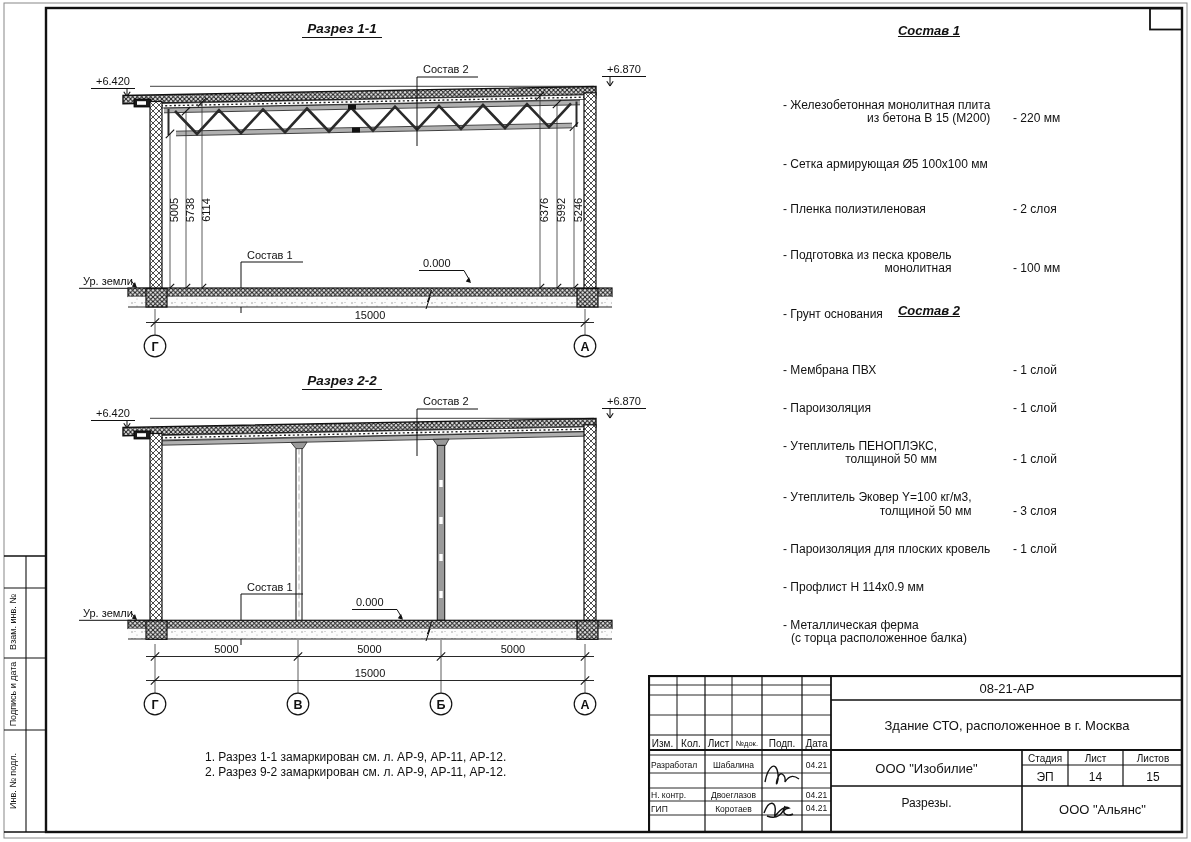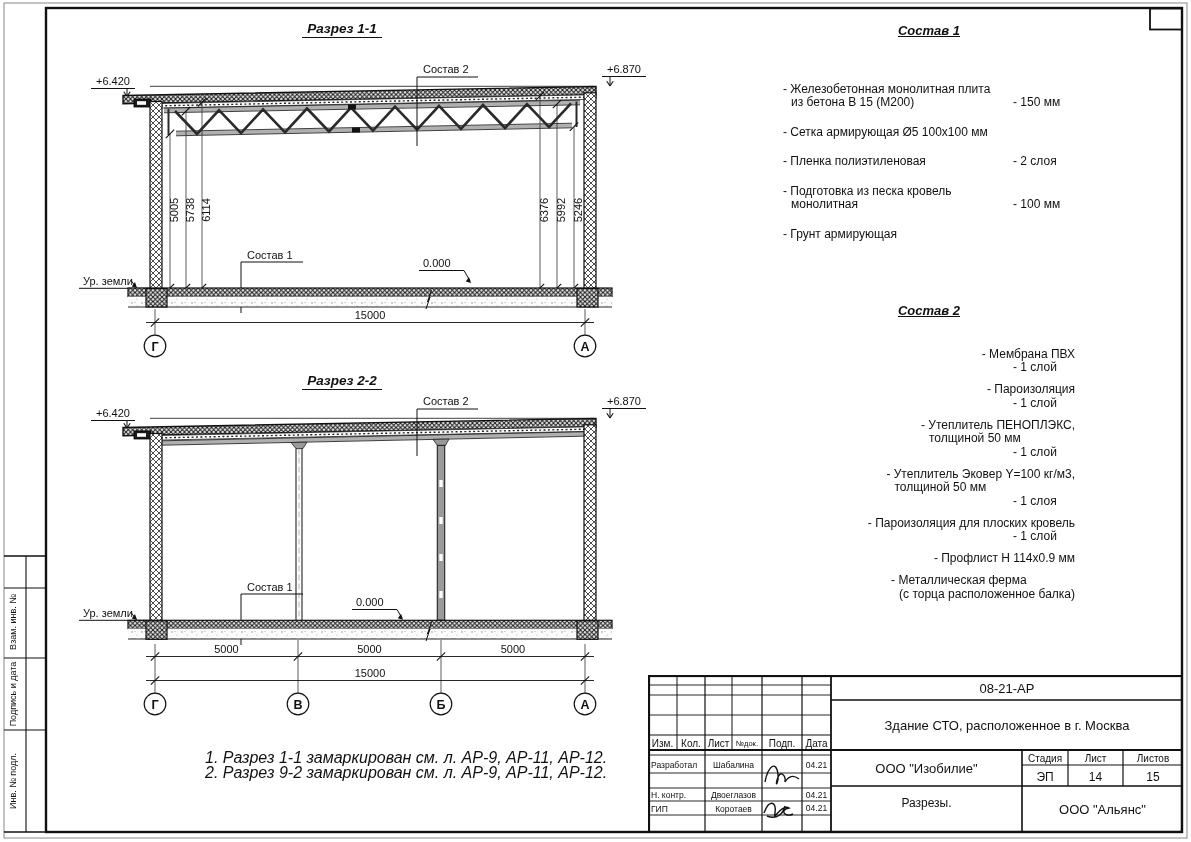--- a/index.html
+++ b/index.html
@@ -19,25 +19,25 @@
   .st-xxs{font-size:7.5px;}
   .sostav{position:absolute;width:292px;font-size:12px;line-height:13.5px;}
   .sostav h3{margin:0;text-align:center;font-size:13px;font-style:italic;font-weight:bold;
              text-decoration:underline;}
   #sostav1{left:783px;top:24px;}
   #sostav2{left:783px;top:304px;}
   #sostav1 h3{margin-bottom:45px;}
   #sostav2 h3{margin-bottom:30px;}
   .item{display:flex;justify-content:space-between;align-items:flex-end;}
   #sostav1 .item{margin-bottom:16px;}
-  #sostav2 .item{margin-bottom:8.5px;flex-direction:column;}
-  .iname{max-width:226px;}
-  .l2{padding-left:8px;}
+  #sostav2 .item{margin-bottom:8.5px;}
+  .iname{max-width:226px;margin-top:16px;}
+  .l2{padding-left:8px;text-align:right;}
   .ival{width:62px;flex:none;}
-  #notes{position:absolute;left:205px;top:750px;font-size:16px;line-height:15px;font-style:italic;}
+  #notes{position:absolute;left:205px;top:750px;font-size:12px;line-height:15px;}
 </style>
 </head>
 <body>
 
 <div class="page">
 
 <svg width="1191" height="842" viewBox="0 0 1191 842">
   <defs>
     <pattern id="hDense" width="4.5" height="4.5" patternUnits="userSpaceOnUse">
       <rect width="4.5" height="4.5" fill="#ededed"></rect>
@@ -312,21 +312,21 @@
   </g>
 </svg>
 
 <div id="sostav1" class="sostav">
   <h3>Состав 1</h3>
   <div class="item">
     <div class="iname">
           <div>- Железобетонная  монолитная плита</div>
       <div class="l2">из бетона В 15 (М200)</div>
         </div>
-    <div class="ival">- 150 мм</div>
+    <div class="ival">- 220 мм</div>
   </div>
   <div class="item">
     <div class="iname">
           <div>- Сетка армирующая Ø5 100х100 мм</div>
         </div>
     <div class="ival"></div>
   </div>
   <div class="item">
     <div class="iname">
           <div>- Пленка полиэтиленовая</div>
@@ -335,21 +335,21 @@
   </div>
   <div class="item">
     <div class="iname">
           <div>- Подготовка из песка кровель</div>
       <div class="l2">монолитная</div>
         </div>
     <div class="ival">- 100 мм</div>
   </div>
   <div class="item">
     <div class="iname">
-          <div>- Грунт армирующая</div>
+          <div>- Грунт основания</div>
         </div>
     <div class="ival"></div>
   </div>
 </div>
 
 <div id="sostav2" class="sostav">
   <h3>Состав 2</h3>
   <div class="item">
     <div class="iname">
           <div>- Мембрана ПВХ</div>
@@ -367,21 +367,21 @@
           <div>- Утеплитель ПЕНОПЛЭКС,</div>
       <div class="l2">толщиной 50 мм</div>
         </div>
     <div class="ival">- 1 слой</div>
   </div>
   <div class="item">
     <div class="iname">
           <div>- Утеплитель Эковер Y=100 кг/м3,</div>
       <div class="l2">толщиной 50 мм</div>
         </div>
-    <div class="ival">- 1 слоя</div>
+    <div class="ival">- 3 слоя</div>
   </div>
   <div class="item">
     <div class="iname">
           <div>- Пароизоляция для плоских кровель</div>
         </div>
     <div class="ival">- 1 слой</div>
   </div>
   <div class="item">
     <div class="iname">
           <div>- Профлист Н 114х0.9 мм</div>

